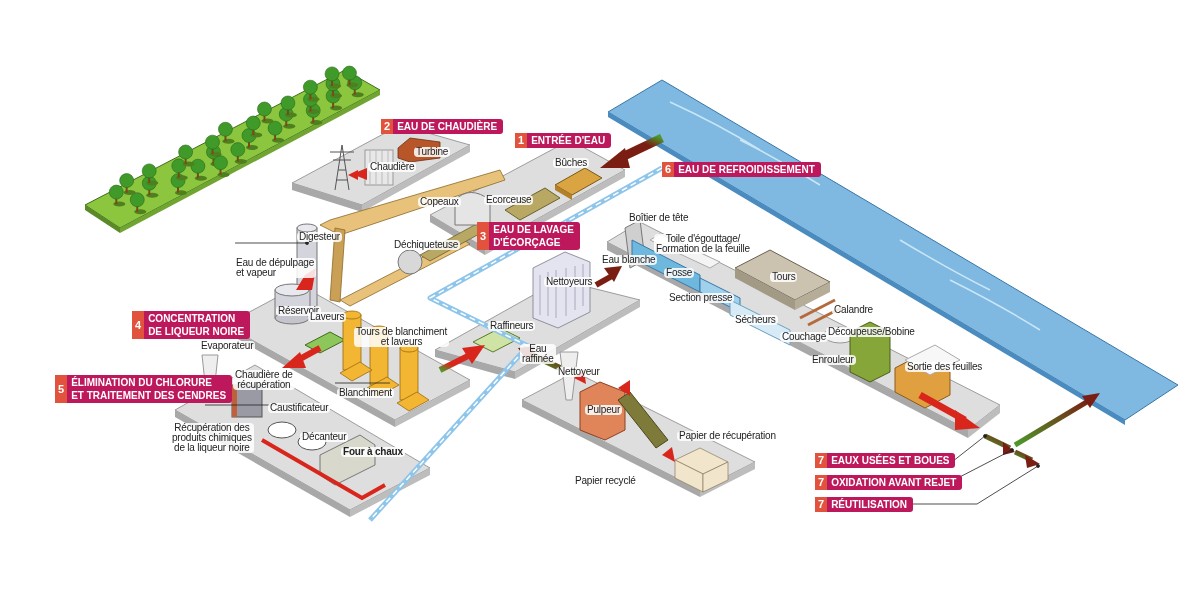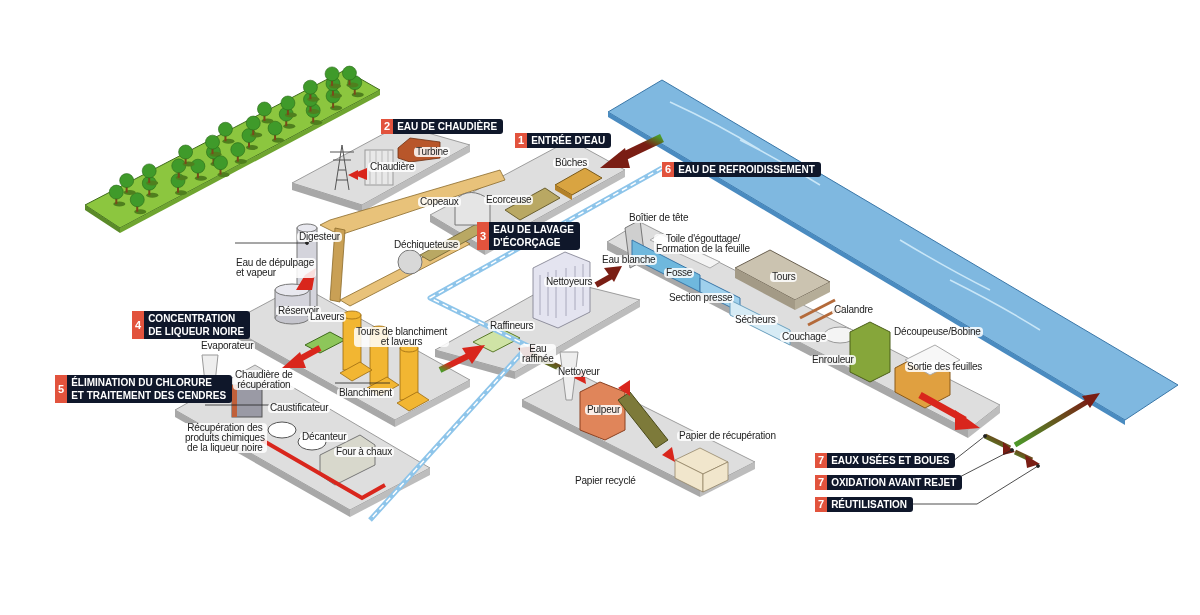--- a/index.html
+++ b/index.html
@@ -7,21 +7,21 @@
          font-family:"Liberation Sans", sans-serif; }
   #scene { position:absolute; left:0; top:0; width:1200px; height:615px; }
   .lbl { position:absolute; font-family:"Liberation Sans", sans-serif; font-size:10px;
          color:#222; background:rgba(255,255,255,0.85); padding:0 2px; border-radius:4px;
          white-space:nowrap; line-height:10px; letter-spacing:-0.2px; }
   .lbl.center { text-align:center; }
   .lbl.multi { white-space:pre-line; }
   .callout { position:absolute; display:flex; align-items:stretch; font-family:"Liberation Sans", sans-serif;
              font-weight:bold; font-size:10px; color:#fff; line-height:13px; }
   .callout .num { background:#e2533d; padding:0 3px; display:flex; align-items:center; font-size:11px; }
-  .callout .txt { background:#0f172a; padding:1px 6px 1px 4px; white-space:pre-line; border-radius:0 3px 3px 0; }
+  .callout .txt { background:#be185d; padding:1px 6px 1px 4px; white-space:pre-line; border-radius:0 3px 3px 0; }
 </style>
 </head>
 <body>
 
 <svg id="scene" viewBox="0 0 1200 615" xmlns="http://www.w3.org/2000/svg">
   <defs>
     <linearGradient id="gRedDark" x1="1" y1="0" x2="0" y2="1">
       <stop offset="0" stop-color="#4c9a2a"></stop>
       <stop offset="0.35" stop-color="#7a1e14"></stop>
       <stop offset="1" stop-color="#7a1e14"></stop>
@@ -448,38 +448,38 @@
 et vapeur</span>
 <span class="lbl" style="left:276px; top:306px;">Réservoir</span>
 <span class="lbl" style="left:308px; top:312px;">Laveurs</span>
 <span class="lbl multi center" style="left:354px; top:327px;">Tours de blanchiment
 et laveurs</span>
 <span class="lbl" style="left:337px; top:388px;">Blanchiment</span>
 <span class="lbl" style="left:199px; top:341px;">Evaporateur</span>
 <span class="lbl multi center" style="left:233px; top:370px;">Chaudière de
 récupération</span>
 <span class="lbl" style="left:268px; top:403px;">Caustificateur</span>
-<span class="lbl multi center" style="left:170px; top:423px;margin-left:13px;">Récupération des
+<span class="lbl multi center" style="left:170px; top:423px;">Récupération des
 produits chimiques
 de la liqueur noire</span>
 <span class="lbl" style="left:300px; top:432px;">Décanteur</span>
-<span class="lbl" style="left:334px; top:447px;">Four à chaux</span>
+<span class="lbl" style="left:341px; top:447px;font-weight:bold;">Four à chaux</span>
 <span class="lbl" style="left:488px; top:321px;">Raffineurs</span>
 <span class="lbl multi center" style="left:520px; top:344px;">Eau
 raffinée</span>
 <span class="lbl" style="left:544px; top:277px;">Nettoyeurs</span>
 <span class="lbl" style="left:556px; top:367px;">Nettoyeur</span>
 <span class="lbl" style="left:600px; top:255px;">Eau blanche</span>
 <span class="lbl" style="left:585px; top:405px;">Pulpeur</span>
 <span class="lbl" style="left:677px; top:431px;">Papier de récupération</span>
 <span class="lbl" style="left:573px; top:460px;margin-top:16px;">Papier recyclé</span>
 <span class="lbl" style="left:627px; top:213px;">Boîtier de tête</span>
 <span class="lbl multi center" style="left:654px; top:234px;">Toile d'égouttage/
 Formation de la feuille</span>
 <span class="lbl" style="left:655px; top:268px;margin-left:9px;">Fosse</span>
 <span class="lbl" style="left:667px; top:293px;">Section presse</span>
 <span class="lbl" style="left:770px; top:272px;">Tours</span>
 <span class="lbl" style="left:733px; top:315px;">Sécheurs</span>
 <span class="lbl" style="left:832px; top:305px;">Calandre</span>
 <span class="lbl" style="left:780px; top:332px;">Couchage</span>
-<span class="lbl" style="left:892px; top:327px;">Découpeuse/Bobine</span>
+<span class="lbl" style="left:826px; top:327px;">Découpeuse/Bobine</span>
 <span class="lbl" style="left:810px; top:355px;">Enrouleur</span>
 <span class="lbl" style="left:905px; top:362px;">Sortie des feuilles</span>
 
 </body></html>

